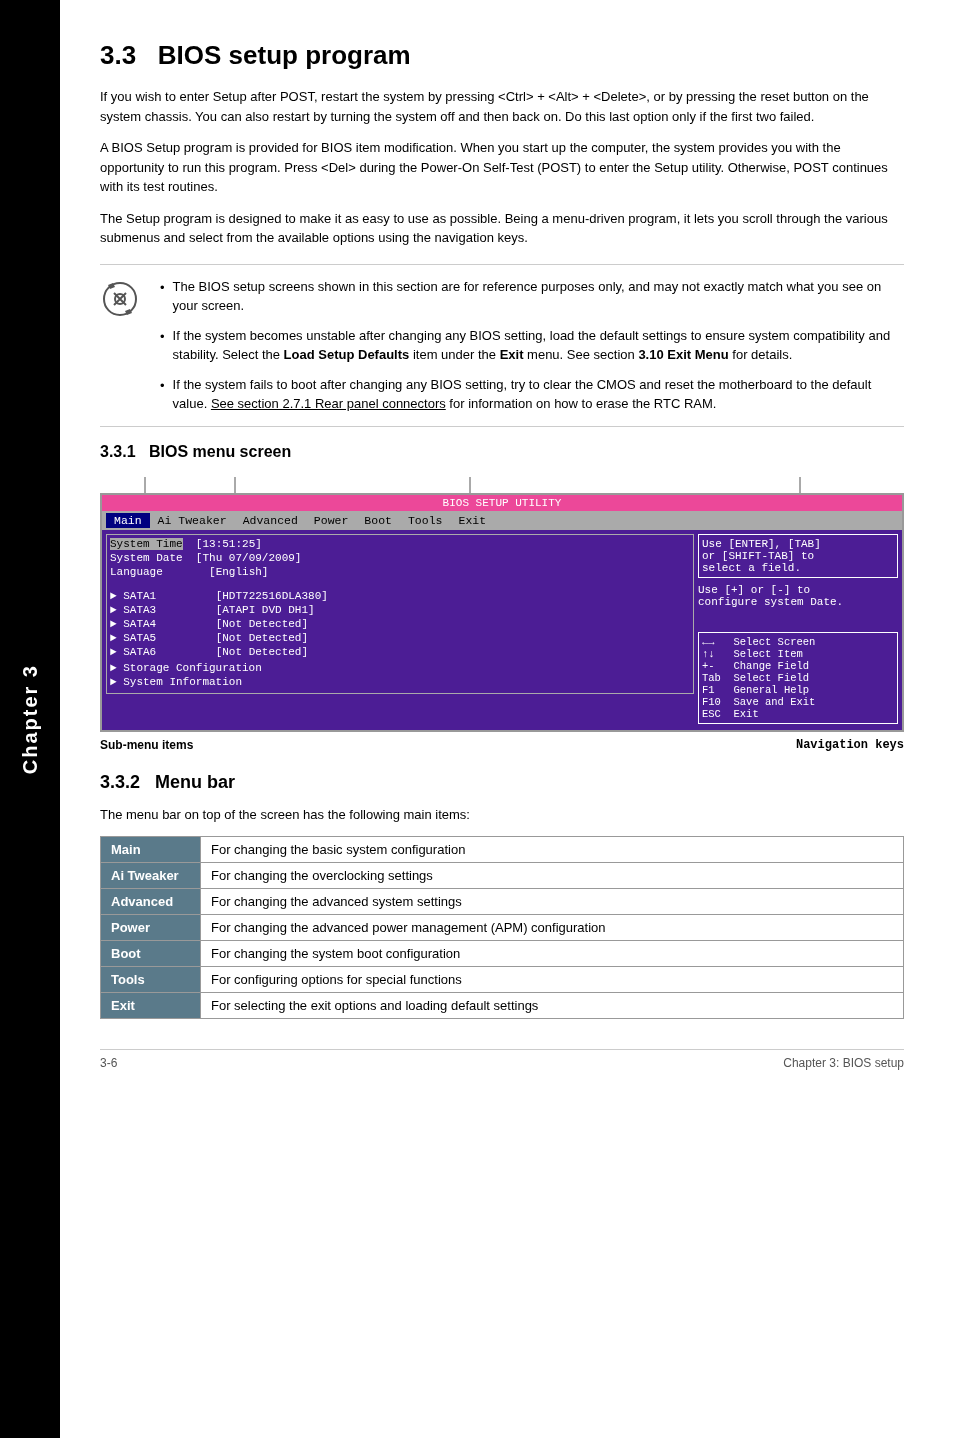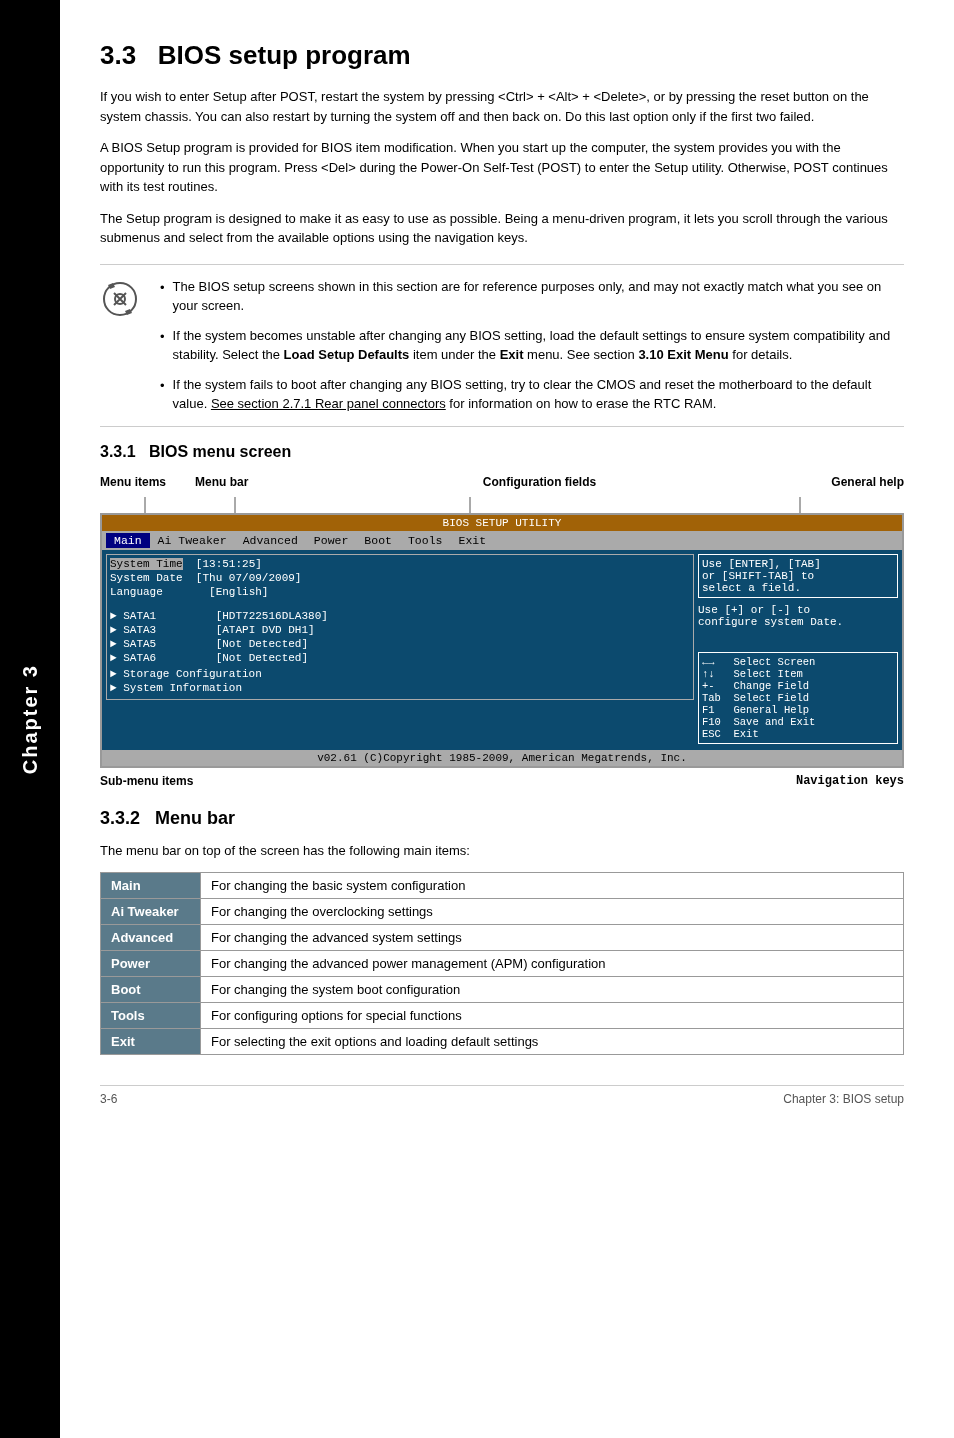--- a/index.html
+++ b/index.html
@@ -92,21 +92,21 @@
     .bios-screen {
       font-family: 'Courier New', monospace;
       font-size: 11.5px;
       background: #000080;
       color: #fff;
       border: 2px solid #999;
       padding: 0;
       width: 100%;
     }
     .bios-header {
-      background: #a16207;
+      background: #ec4899;
       color: #fff;
       text-align: center;
       padding: 2px 0;
       font-size: 11px;
     }
     .bios-menubar {
       display: flex;
       background: #aaa;
       color: #000;
       padding: 2px 4px;
@@ -115,21 +115,21 @@
     .bios-menubar .menu-item {
       padding: 1px 8px;
       font-size: 11.5px;
     }
     .bios-menubar .menu-item.active {
       background: #000080;
       color: #fff;
     }
     .bios-body {
       display: flex;
-      background: #0c4a6e;
+      background: #4c1d95;
       color: #fff;
       padding: 4px;
       gap: 4px;
       min-height: 200px;
     }
     .bios-left {
       flex: 1;
       font-size: 11px;
       color: #fff;
     }
@@ -253,26 +253,20 @@
           <span>If the system fails to boot after changing any BIOS setting, try to clear the CMOS and reset the motherboard to the default value. <span class="underline">See section 2.7.1 Rear panel connectors</span> for information on how to erase the RTC RAM.</span>
         </div>
       </div>
     </div>
 
     <h2 class="subsection-title">
       <span>3.3.1</span>&nbsp;&nbsp;&nbsp;<span>BIOS menu screen</span>
     </h2>
 
     <div class="bios-diagram">
-      <div style="display:flex; font-size:12px; font-weight:bold; margin-bottom:6px; align-items:flex-end;">
-        <div style="width:90px;">Menu items</div>
-        <div style="width:100px; margin-left:5px;">Menu bar</div>
-        <div style="flex:1; text-align:center;">Configuration fields</div>
-        <div style="width:120px; text-align:right;">General help</div>
-      </div>
 
       <div style="height:18px; position:relative; margin-bottom:0px;">
         <svg width="100%" height="18" style="position:absolute;top:0;left:0;">
 
           <line x1="45" y1="2" x2="45" y2="18" stroke="#555" stroke-width="1"></line>
 
           <line x1="135" y1="2" x2="135" y2="18" stroke="#555" stroke-width="1"></line>
 
           <line x1="370" y1="2" x2="370" y2="18" stroke="#555" stroke-width="1"></line>
 
@@ -296,20 +290,21 @@
 
         <div class="bios-body">
           <div class="bios-left">
             <div class="bios-left-inner">
               <div class="field-row"><span class="highlight-val">System Time</span>&nbsp;&nbsp;<span>[13:51:25]</span></div>
               <div class="field-row"><span>System Date</span>&nbsp;&nbsp;<span>[Thu 07/09/2009]</span></div>
               <div class="field-row"><span>Language</span>&nbsp;&nbsp;&nbsp;&nbsp;&nbsp;&nbsp;&nbsp;<span>[English]</span></div>
               <div style="margin-top:12px;">
                 <div class="field-row"><span>► SATA1</span>&nbsp;&nbsp;&nbsp;&nbsp;&nbsp;&nbsp;&nbsp;&nbsp;&nbsp;<span>[HDT722516DLA380]</span></div>
                 <div class="field-row"><span>► SATA3</span>&nbsp;&nbsp;&nbsp;&nbsp;&nbsp;&nbsp;&nbsp;&nbsp;&nbsp;<span>[ATAPI DVD DH1]</span></div>
+                <div class="field-row"><span>► SATA4</span>&nbsp;&nbsp;&nbsp;&nbsp;&nbsp;&nbsp;&nbsp;&nbsp;&nbsp;<span>[Not Detected]</span></div>
                 <div class="field-row"><span>► SATA5</span>&nbsp;&nbsp;&nbsp;&nbsp;&nbsp;&nbsp;&nbsp;&nbsp;&nbsp;<span>[Not Detected]</span></div>
                 <div class="field-row"><span>► SATA6</span>&nbsp;&nbsp;&nbsp;&nbsp;&nbsp;&nbsp;&nbsp;&nbsp;&nbsp;<span>[Not Detected]</span></div>
               </div>
               <div style="margin-top:4px;">
                 <div class="field-row"><span>► Storage Configuration</span></div>
                 <div class="field-row"><span>► System Information</span></div>
               </div>
             </div>
           </div>
           <div class="bios-right">
@@ -327,21 +322,20 @@
               <div>↑↓&nbsp;&nbsp; Select Item</div>
               <div>+-&nbsp;&nbsp; Change Field</div>
               <div>Tab&nbsp; Select Field</div>
               <div>F1&nbsp;&nbsp; General Help</div>
               <div>F10&nbsp; Save and Exit</div>
               <div>ESC&nbsp; Exit</div>
             </div>
           </div>
         </div>
 
-        <div class="bios-footer">v02.61  (C)Copyright 1985-2009, American Megatrends, Inc.</div>
       </div>
 
       <div class="sub-labels">
         <div class="label-submenu">Sub-menu items</div>
         <div class="label-navkeys">Navigation keys</div>
       </div>
     </div>
 
     <h3 class="subsection-title2">
       <span>3.3.2</span>&nbsp;&nbsp;&nbsp;<span>Menu bar</span>

